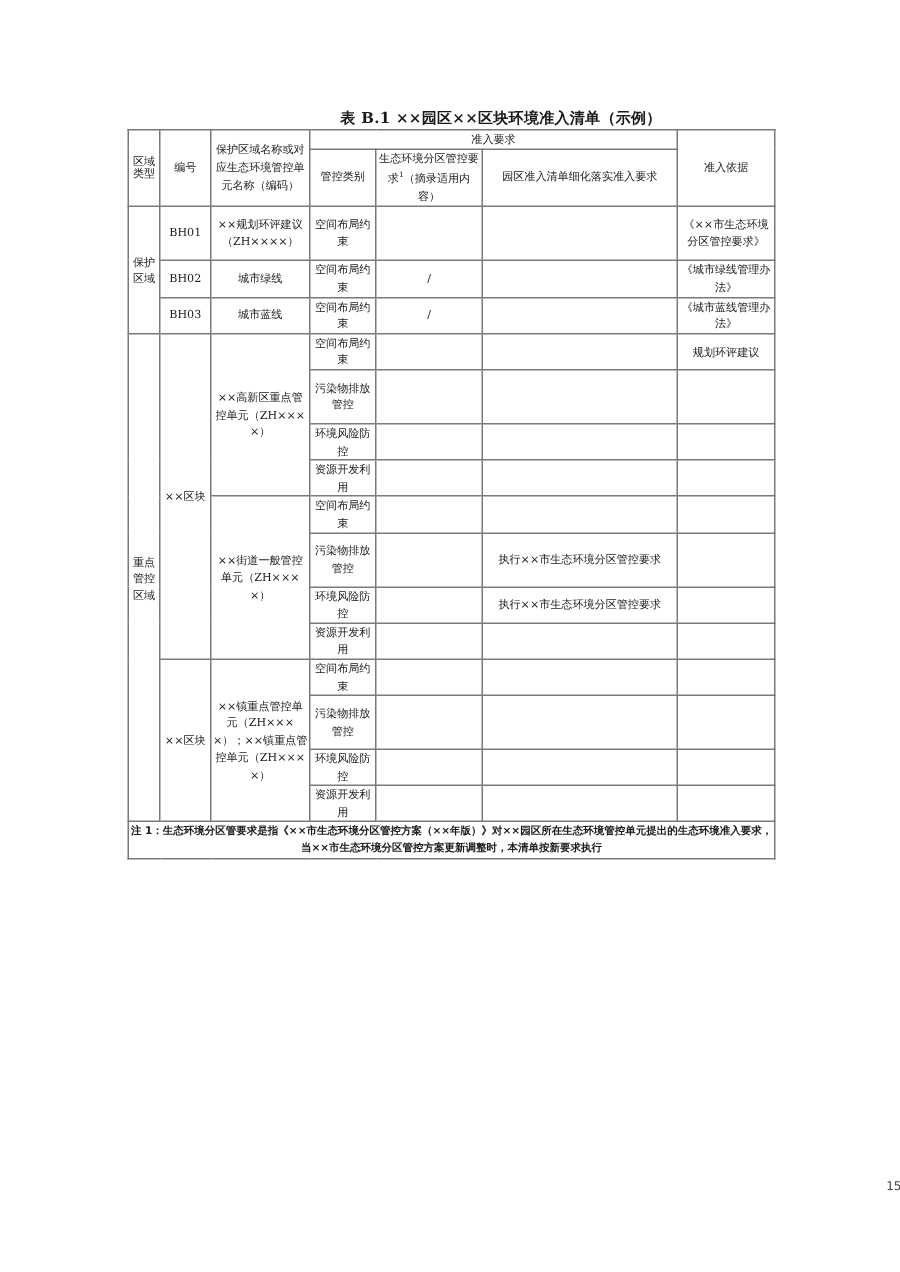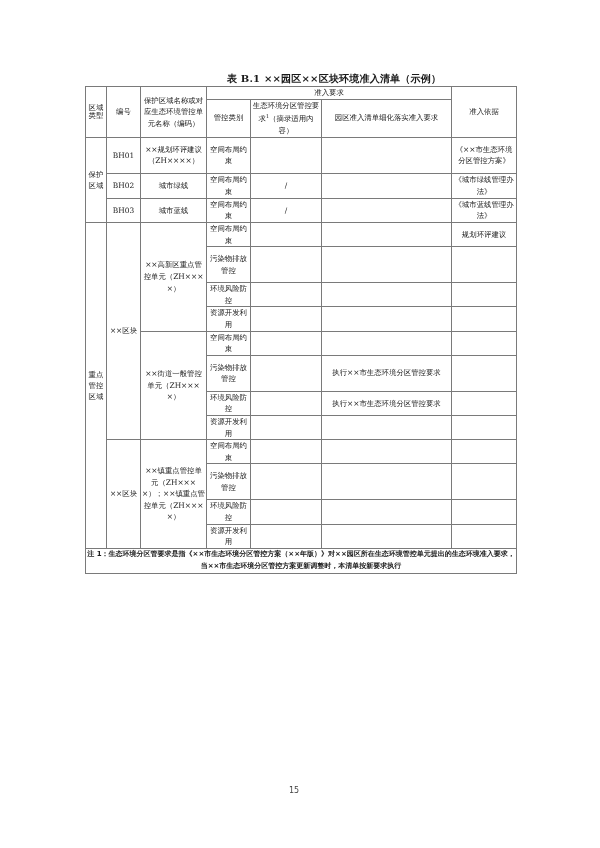--- a/index.html
+++ b/index.html
@@ -7,22 +7,22 @@
          font-family: "DejaVu Serif", "Liberation Serif", serif; color: #1a1a1a; }
   .caption { position: absolute; top: 72px; left: 0; width: 600px; text-align: center;
              font-size: 10px; font-weight: bold; letter-spacing: 0.2px; padding-left: 34px; }
   table.main { position: absolute; left: 85px; top: 86px; width: 431px;
                border-collapse: collapse; table-layout: fixed; font-size: 7.4px; line-height: 11.6px; }
   table.main td { border: 1px solid #7a7a7a; padding: 0 1px; text-align: center; vertical-align: middle;
                   overflow: hidden; word-break: break-all; }
   td.bold { font-weight: normal; }
   td.note { text-align: left; padding: 1px 2px 1px 4px; line-height: 11.5px; }
   .note-body { display: inline; }
-  .page-num { position: absolute; top: 786px; left: 0; width: 588px; text-align: center;
-              font-size: 8px; color: #444; font-family: "DejaVu Sans", sans-serif; }
+  .page-num { position: absolute; top: 786px; left: 0; width: 588px; text-align: right;
+              font-size: 8px; color: #444; font-family: "DejaVu Sans", sans-serif; padding-left: 13px; }
   .sup { font-size: 5px; vertical-align: super; }
 </style>
 </head>
 <body>
 
 <div class="caption">表 B.1   ××园区××区块环境准入清单（示例）</div>
 
 <table class="main">
   <colgroup>
     <col style="width:21px">
@@ -48,21 +48,21 @@
       <td>园区准入清单细化落实准入要求</td>
     </tr>
 
     <tr style="height:36px">
       <td rowspan="3" style="line-height:11px">保护区域</td>
       <td class="bold">BH01</td>
       <td>××规划环评建议（ZH××××）</td>
       <td>空间布局约束</td>
       <td></td>
       <td></td>
-      <td>《××市生态环境分区管控方案》</td>
+      <td>《××市生态环境分区管控要求》</td>
     </tr>
     <tr style="height:25px">
       <td class="bold">BH02</td>
       <td>城市绿线</td>
       <td>空间布局约束</td>
       <td>/</td>
       <td></td>
       <td>《城市绿线管理办法》</td>
     </tr>
     <tr style="height:24px">

